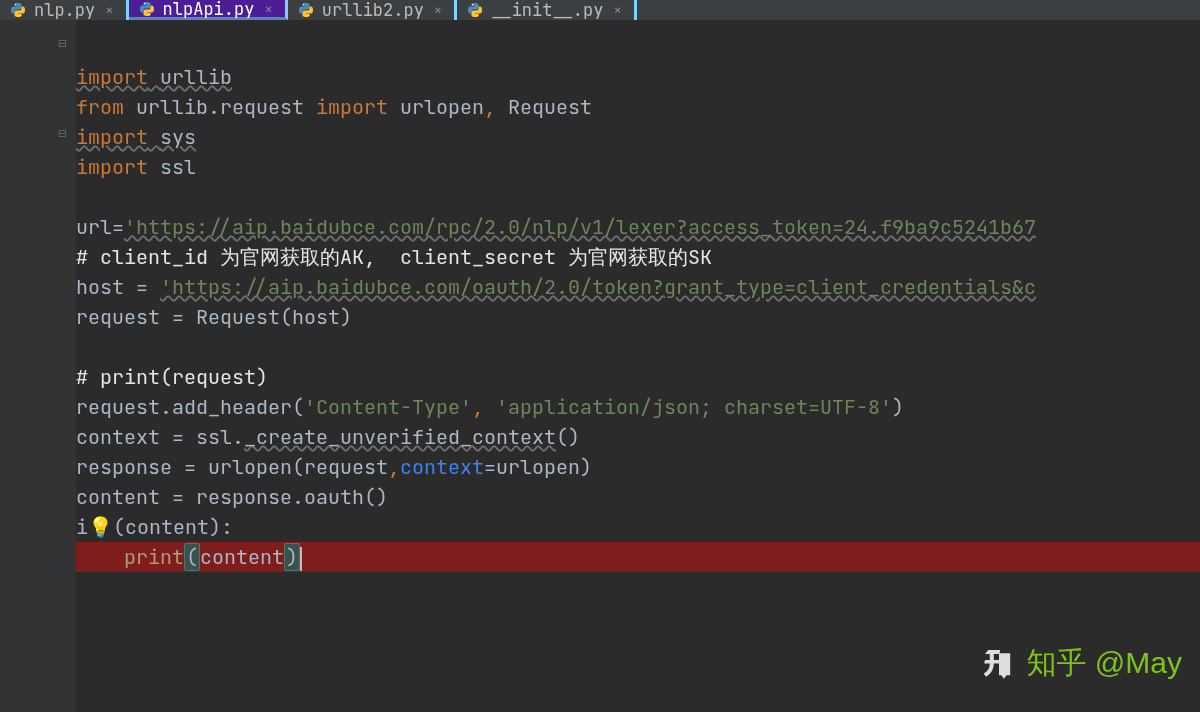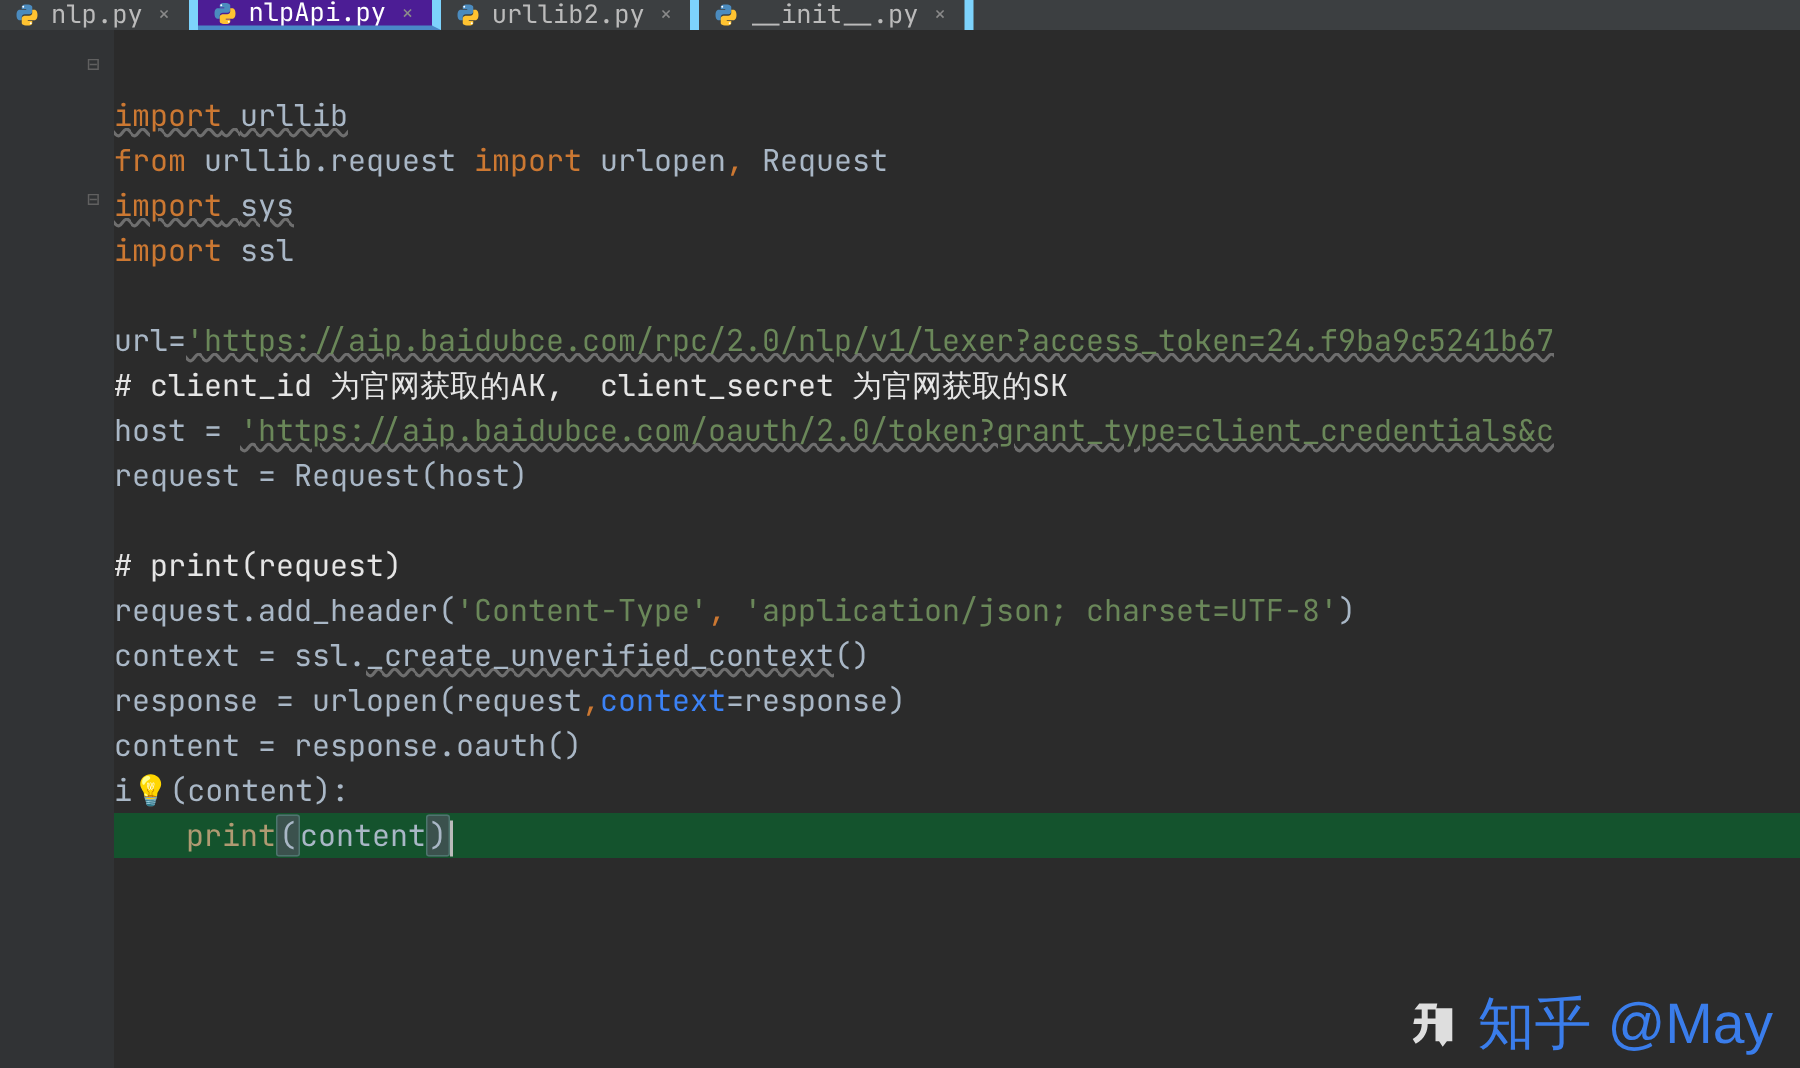--- a/index.html
+++ b/index.html
@@ -21,21 +21,21 @@
     height: 20px;
     overflow: hidden;
   }
   .tab {
     display: flex;
     align-items: center;
     gap: 8px;
     padding: 0 10px;
     color: #bbbbbb;
     background: #3c3f41;
-    border-right: 6px solid #7dd3fc;
+    border-right: 3px solid #7dd3fc;
     font-size: 17px;
     cursor: pointer;
     height: 100%;
   }
   .tab.active {
     background: #4c1d95;
     color: #ffffff;
     border-bottom: 3px solid #4a88c7;
     height: calc(100% - 0px);
   }
@@ -83,38 +83,38 @@
   
   .kw     { color: #cc7832; }
   .ws     { text-decoration: underline wavy #6e6e6e; text-decoration-thickness: 2px; }
   .str    { color: #6a8759; text-decoration: underline wavy #6e6e6e; }
   .strp   { color: #6a8759; }           
   .cmt    { color: #e5e5e5; }
   .punct  { color: #cc7832; }
   .call   { color: #b09a72; }           
   .param  { color: #3b82f6; }           
   .bulb   { color: #f0c040; }
-  .cursor-line { background: #14532d; display:block; }
+  .cursor-line { background: #7f1d1d; display:block; }
 
   .hl-paren { background: #3b514d; border:1px solid #4e756e; padding:0 1px; border-radius:2px;}
 
   .caret {
     display:inline-block;
     width:2px;
     height:24px;
     background:#bbbbbb;
     vertical-align:middle;
   }
 
   .watermark {
     position: absolute;
     right: 18px;
-    bottom: 4px;
-    color: #3b82f6;
-    font-size: 38px;
+    bottom: 28px;
+    color: #84cc16;
+    font-size: 30px;
     font-family: sans-serif;
     font-weight: 500;
     display: flex;
     align-items: center;
     gap: 10px;
     opacity: 0.95;
   }
   .watermark svg { width: 40px; height: 40px; }
 </style>
 </head>
@@ -183,21 +183,21 @@
 <span><span class="kw">import</span> <span>ssl</span></span>
 <span> </span>
 <span><span>url=</span><span class="str">'https://aip.baidubce.com/rpc/2.0/nlp/v1/lexer?access_token=24.f9ba9c5241b67</span></span>
 <span><span class="cmt"># client_id 为官网获取的AK,  client_secret 为官网获取的SK</span></span>
 <span><span>host = </span><span class="str">'https://aip.baidubce.com/oauth/2.0/token?grant_type=client_credentials&amp;c</span></span>
 <span><span>request = Request(host)</span></span>
 <span> </span>
 <span><span class="cmt"># print(request)</span></span>
 <span><span>request.add_header(</span><span class="strp">'Content-Type'</span><span class="punct">,</span><span> </span><span class="strp">'application/json; charset=UTF-8'</span><span>)</span></span>
 <span><span>context = ssl.</span><span class="ws">_create_unverified_context</span><span>()</span></span>
-<span><span>response = urlopen(request</span><span class="punct">,</span><span class="param">context</span><span>=response)</span></span>
+<span><span>response = urlopen(request</span><span class="punct">,</span><span class="param">context</span><span>=urlopen)</span></span>
 <span><span>content = response.oauth()</span></span>
 <span><span>i</span><span class="bulb">💡</span><span>(content):</span></span>
 <span class="cursor-line"><span>    </span><span class="call">print</span><span class="hl-paren">(</span><span>content</span><span class="hl-paren">)</span><span class="caret"></span></span>
   </div>
 </div>
 
 <div class="watermark">
   <svg viewBox="0 0 100 100">
     <path fill="#e8e8e8" d="M28 15h30l-2 10H42v15h15l-2 9H42c0 10-4 25-20 33l-5-8c11-6 15-15 15-25H18l2-9h12V25H20zM55 23h28v55h-9l-7 9-6-9h-6z"></path>
   </svg>

